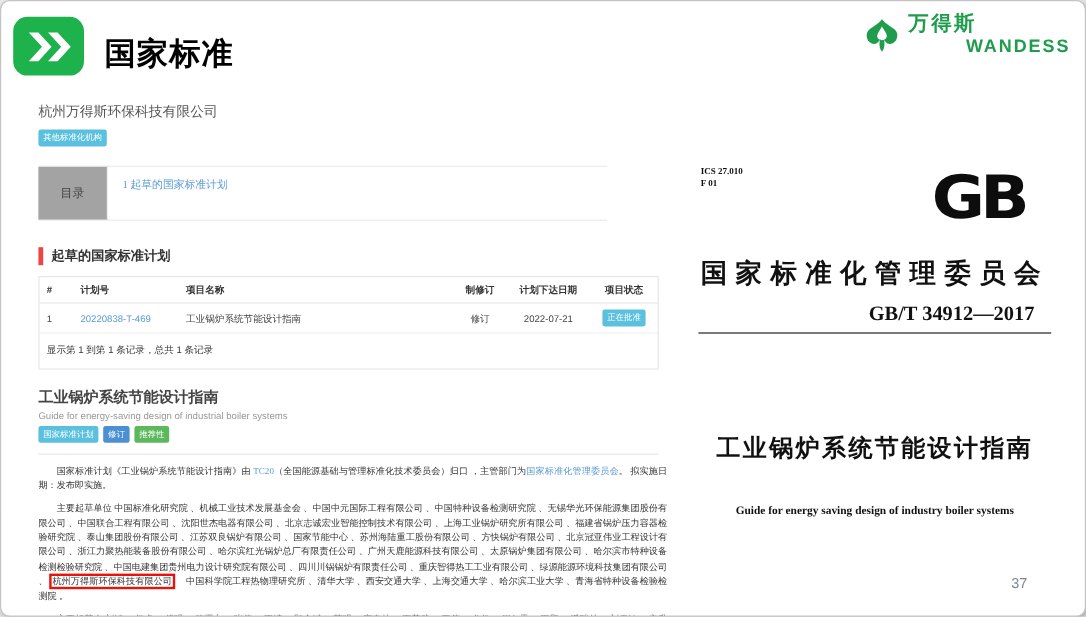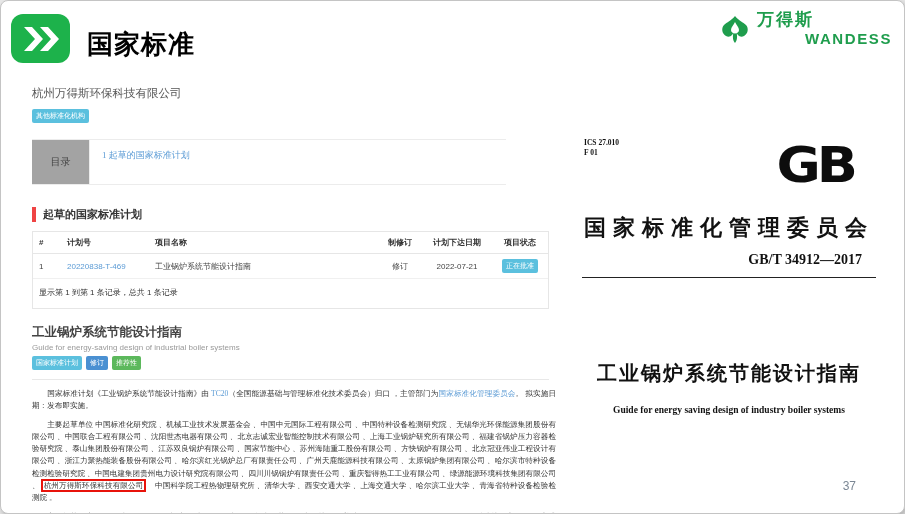--- a/index.html
+++ b/index.html
@@ -62,26 +62,26 @@
 
   
   .cover { position:absolute; left:565px; top:128px; width:326px; height:380px;
            background:#fff; color:#111; font-family:"Liberation Serif", serif; }
   .ics { position:absolute; left:18px; top:9px; font-size:7.5px; font-weight:bold; line-height:1.35; }
   .gb-logo { position:absolute; right:38px; top:4px; font-size:54px; font-weight:900;
              font-family:"DejaVu Sans", sans-serif; letter-spacing:-4px; color:#0d0d0d;
              transform:scaleY(.92); }
   .cover-name { position:absolute; top:84px; left:0; right:0; text-align:center;
                 font-size:22px; font-weight:bold; letter-spacing:7px; white-space:nowrap; }
-  .cover-code { position:absolute; top:123px; right:30px; font-size:14px; font-weight:bold; }
+  .cover-code { position:absolute; top:123px; right:30px; font-size:17px; font-weight:bold; }
   .cover-line { position:absolute; top:148px; left:16px; right:16px; border-top:1.5px solid #222; }
   .cover-title { position:absolute; top:231px; left:0; right:0; text-align:center;
                  font-size:20px; font-weight:bold; letter-spacing:2px;
                  font-family:"Liberation Sans", sans-serif; }
-  .cover-sub { position:absolute; top:276px; left:0; right:0; text-align:center;
+  .cover-sub { position:absolute; top:292px; left:0; right:0; text-align:center;
                font-size:9.5px; font-weight:bold; }
   .page-num { position:absolute; right:48px; bottom:20px; color:#7b8794; font-size:12px;
               font-family:"Liberation Sans", sans-serif; }
 </style>
 </head>
 <body>
 
 <div class="slide">
 
   <div class="chev-btn">

